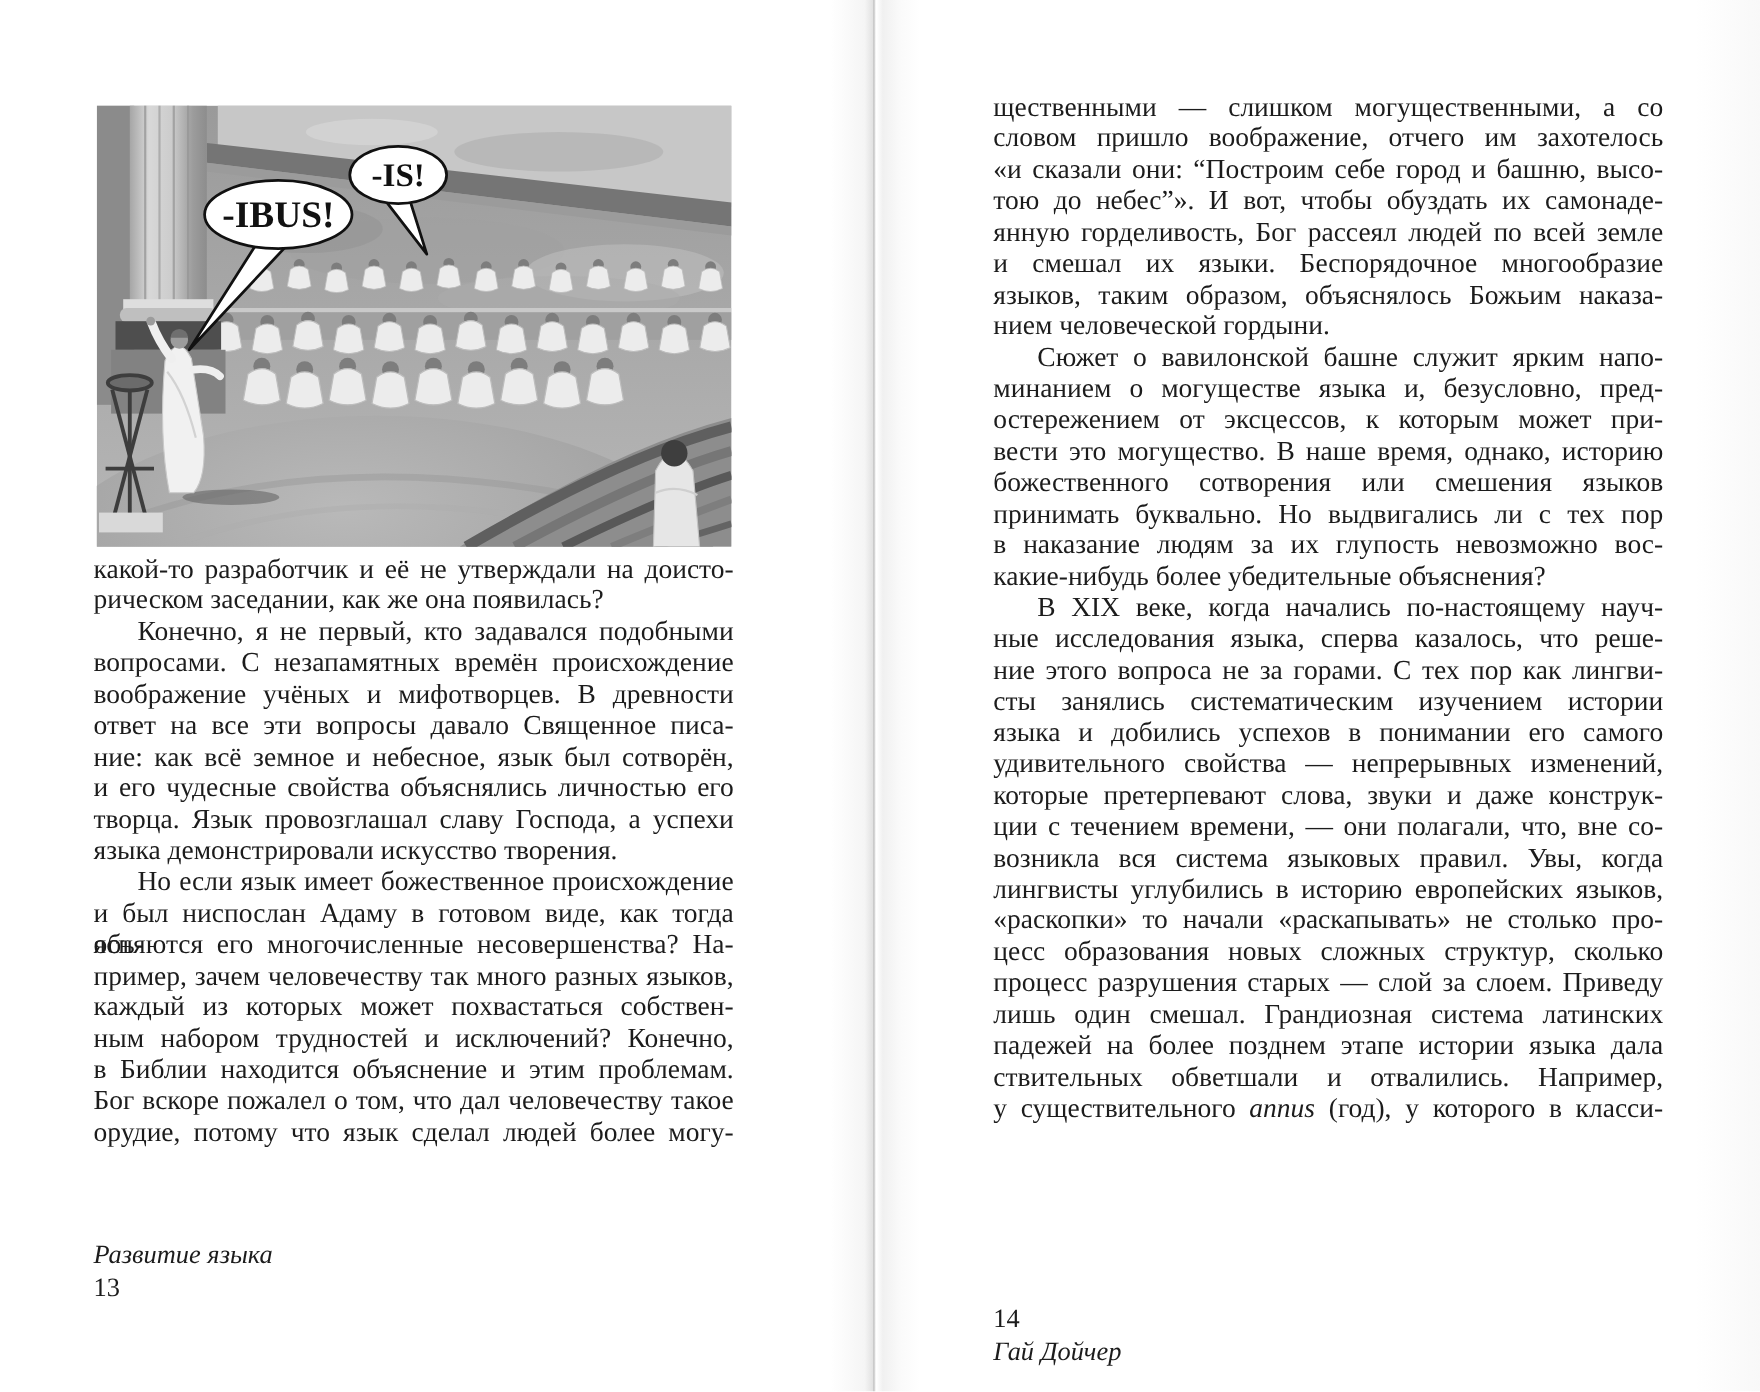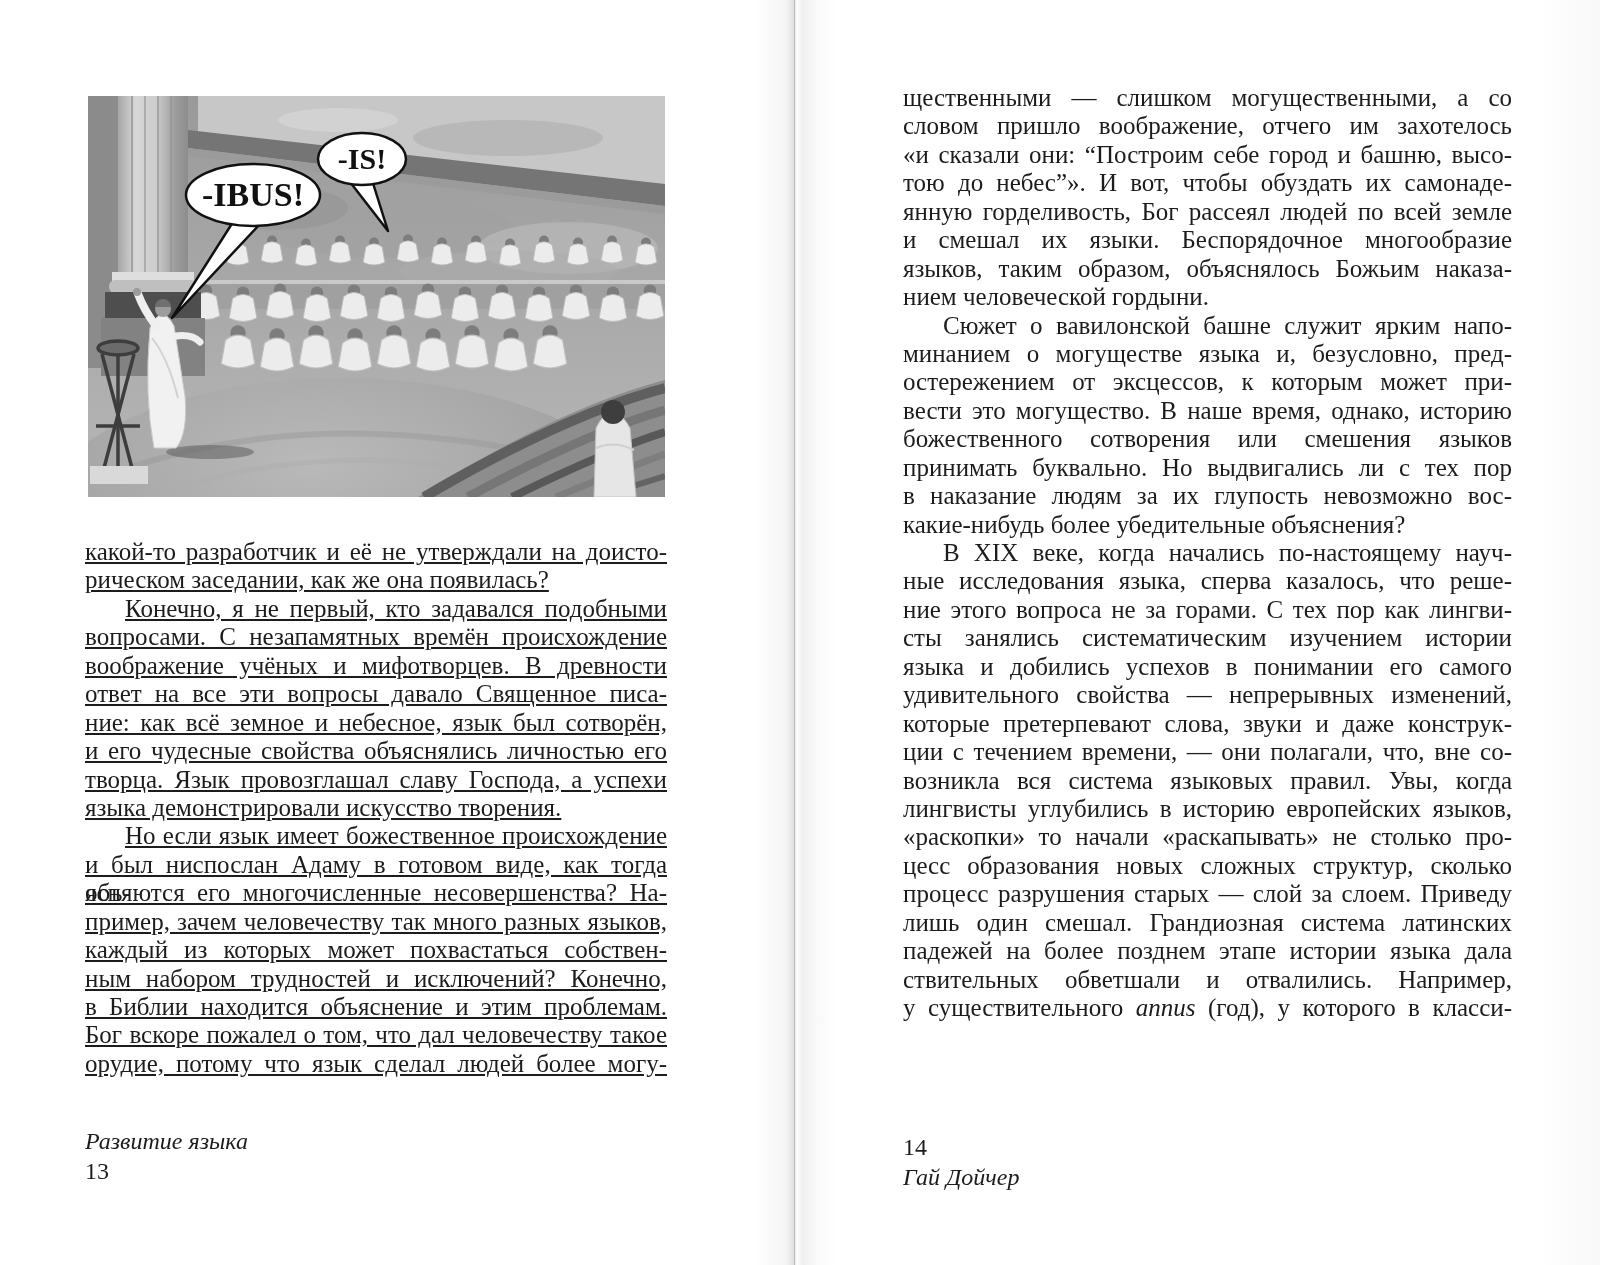--- a/index.html
+++ b/index.html
@@ -29,42 +29,42 @@
     background:rgba(120,120,120,0.35);
   }
   .edge-shade {
     position:absolute; right:0; top:0; width:60px; height:1265px;
     background:linear-gradient(to right, rgba(120,120,120,0) 0%, rgba(120,120,120,0.05) 100%);
   }
 
   .illustration-wrap { position:absolute; left:88px; top:96px; width:577px; height:401px; }
 
   .textcol { position:absolute; }
-  #left-lines  { left:85px;  top:538px; width:582px;text-decoration:underline; }
+  #left-lines  { left:85px;  top:504px; width:582px; }
   #right-lines { left:903px; top:84px;  width:609px; }
 
   .line {
     font-size:25px;
     line-height:28.45px;
     height:28.45px;
     text-align:justify;
     text-align-last:justify;
     text-justify:inter-word;
     white-space:normal;
   }
   .line.short  { text-align-last:left; }
   .line.indent { text-indent:40px; }
   .it { font-style:italic; }
 
   .footer {
     position:absolute; display:flex; justify-content:space-between;
     font-size:24px; line-height:30px;flex-direction:column;
   }
   #footer-left  { left:85px;  top:1126px; width:582px; }
-  #footer-right { left:903px; top:1132px; width:609px; }
+  #footer-right { left:903px; top:1184px; width:609px; }
   .running { font-style:italic; }
   .pagenum { font-style:normal; }
 
   svg text.bubble-txt {
     font-family:"Liberation Serif","DejaVu Serif",serif;
     font-weight:bold;
     fill:#111111;
   }
 </style>
 </head>

